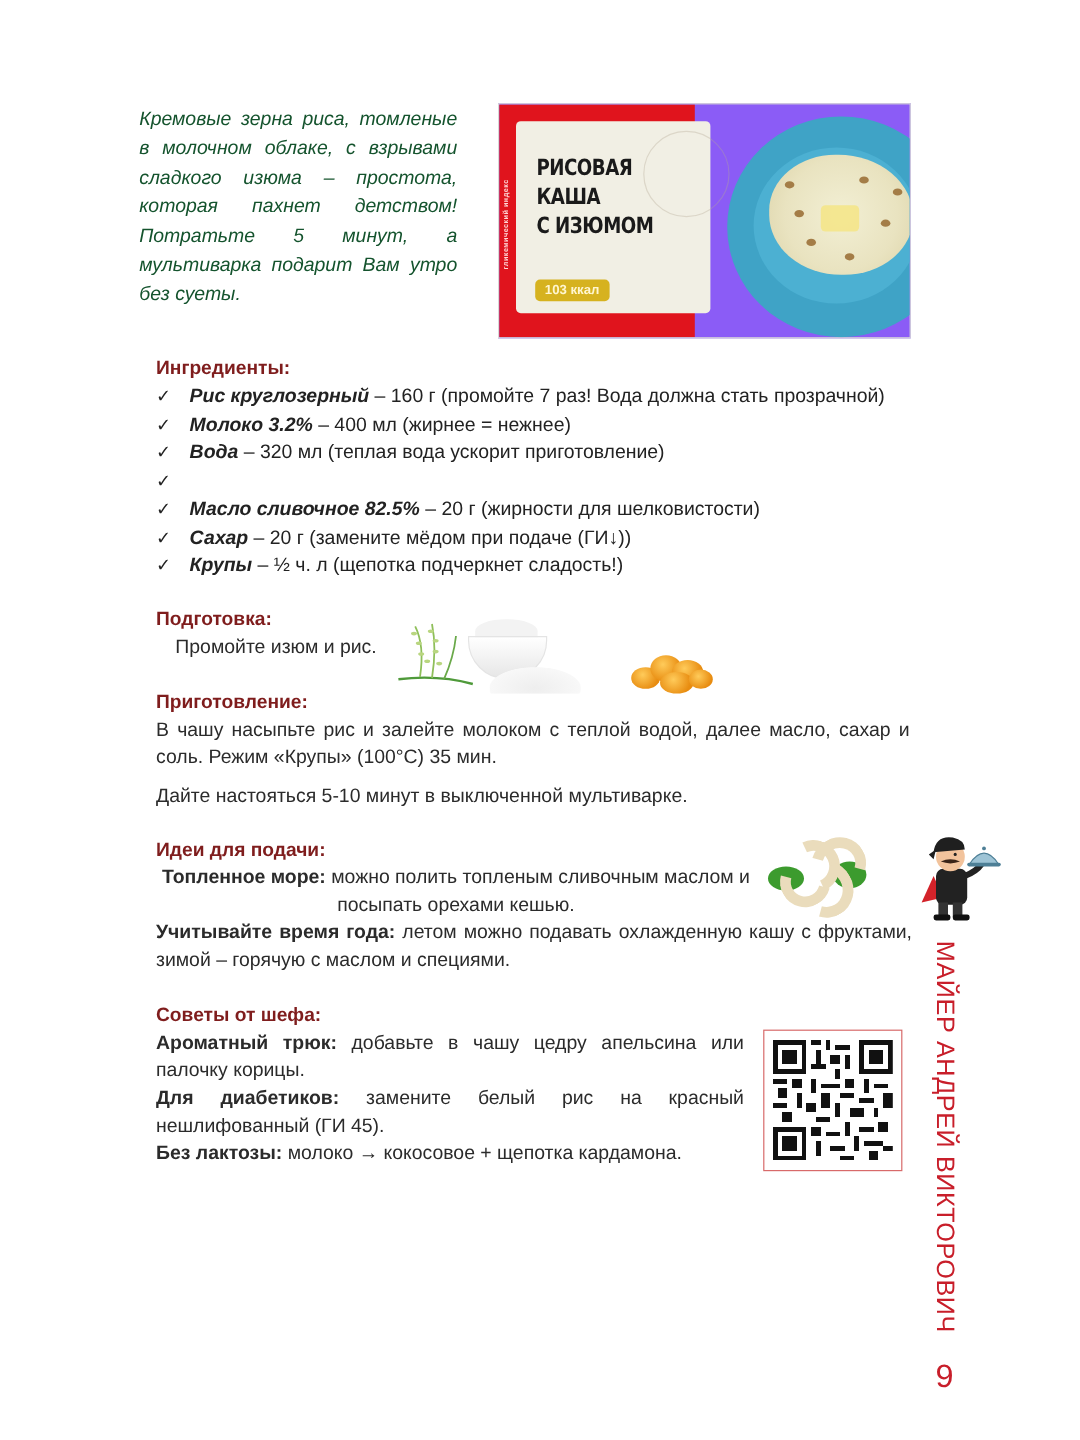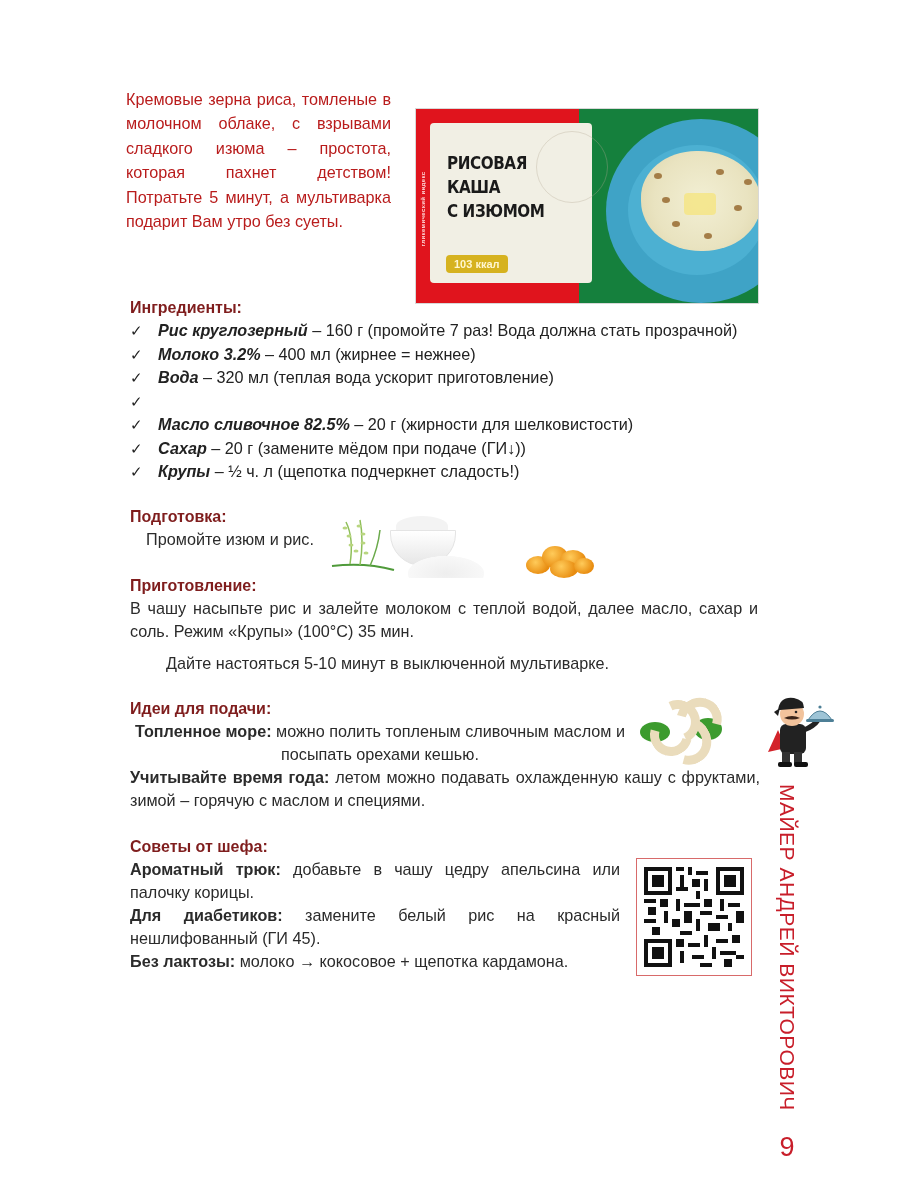--- a/index.html
+++ b/index.html
@@ -1,23 +1,23 @@
 <!DOCTYPE html>
 <html><head>
   <meta charset="utf-8">
   <style>
     html, body { margin: 0; padding: 0; background: #ffffff; }
     body { width: 900px; height: 1200px; position: relative; overflow: hidden; font-family: "Liberation Sans", sans-serif; color: #222222; }
     .abs { position: absolute; }
 
     
-    .intro { left: 126px; top: 87px; width: 265px; font-size: 16.2px; line-height: 24.4px; text-align: justify; color: #b91c1c; }
-
-    
-    .cover { left: 415px; top: 108px; width: 342px; height: 194px; background: #15803d; overflow: hidden; border: 1px solid #d8d8d8; }
+    .intro { left: 116px; top: 87px; width: 265px; font-style: italic; font-size: 16.2px; line-height: 24.4px; text-align: justify; color: #14532d; }
+
+    
+    .cover { left: 415px; top: 86px; width: 342px; height: 194px; background: #8b5cf6; overflow: hidden; border: 1px solid #d8d8d8; }
     .cover .red { position: absolute; left: 0; top: 0; width: 163px; height: 194px; background: #e0141d; }
     .cover .card { position: absolute; left: 14px; top: 14px; width: 162px; height: 160px; background: #f1efe4; border-radius: 4px; }
     .cover .vert { position: absolute; left: 0px; top: 20px; width: 14px; height: 160px; display: flex; align-items: center; justify-content: center; }
     .cover .vert span { transform: rotate(-90deg); white-space: nowrap; color: #ffd9d9; font-size: 6px; font-weight: bold; letter-spacing: 0.4px; }
     .cover .title { position: absolute; left: 31px; top: 42px; font-family: "DejaVu Sans", sans-serif; font-weight: bold; font-size: 18.5px; line-height: 24px; color: #1a1a1a; letter-spacing: -0.5px; transform: scaleX(0.82); transform-origin: left top; }
     .cover .kcal { position: absolute; left: 30px; top: 146px; background: #d6b21f; color: #fff6d0; font-weight: bold; font-size: 11px; padding: 3px 8px; border-radius: 4px; }
     .cover .plate { position: absolute; left: 190px; top: 10px; width: 190px; height: 184px; border-radius: 50%; background: #3fa3c6; }
     .cover .plate-in { position: absolute; left: 212px; top: 36px; width: 138px; height: 130px; border-radius: 50%; background: #4cb0d2; }
     .cover .rice { position: absolute; left: 225px; top: 42px; width: 120px; height: 100px; border-radius: 46% 52% 48% 50%; background: radial-gradient(circle at 50% 50%, #f2efd4 0%, #e9e3c0 60%, #dcd3a8 100%); }
     .cover .butter { position: absolute; left: 268px; top: 84px; width: 32px; height: 22px; background: #f4e58a; border-radius: 4px; opacity: 0.9; }
@@ -29,21 +29,21 @@
     .p { font-size: 16.2px; line-height: 23px; color: #2b2b2b; text-align: center; }
     .ingredients { left: 130px; top: 296px; width: 640px; }
     .ing-list { list-style: none; margin: 0; padding: 0; }
     .ing-list li { font-size: 16.2px; line-height: 23.5px; display: flex; }
     .ing-list .chk { width: 28px; flex: none; font-size: 15px; }
     .ing-list b { font-weight: bold; font-style: italic; }
 
     .prep { left: 130px; top: 505px; width: 200px; }
     .cook { left: 130px; top: 574px; width: 628px; }
     .cook .p { text-align: justify; }
-    .cook .rest { margin-top: 9px; margin-left: 36px; }
+    .cook .rest { margin-top: 9px; }
 
     .serve { left: 130px; top: 697px; width: 630px; }
     .serve .p1 { width: 500px; }
     .serve .p2 { text-align: justify; }
 
     .tips { left: 130px; top: 835px; width: 490px; }
     .tips .p { text-align: justify; }
 
     
     .rice-img { left: 330px; top: 510px; width: 160px; height: 70px; }

